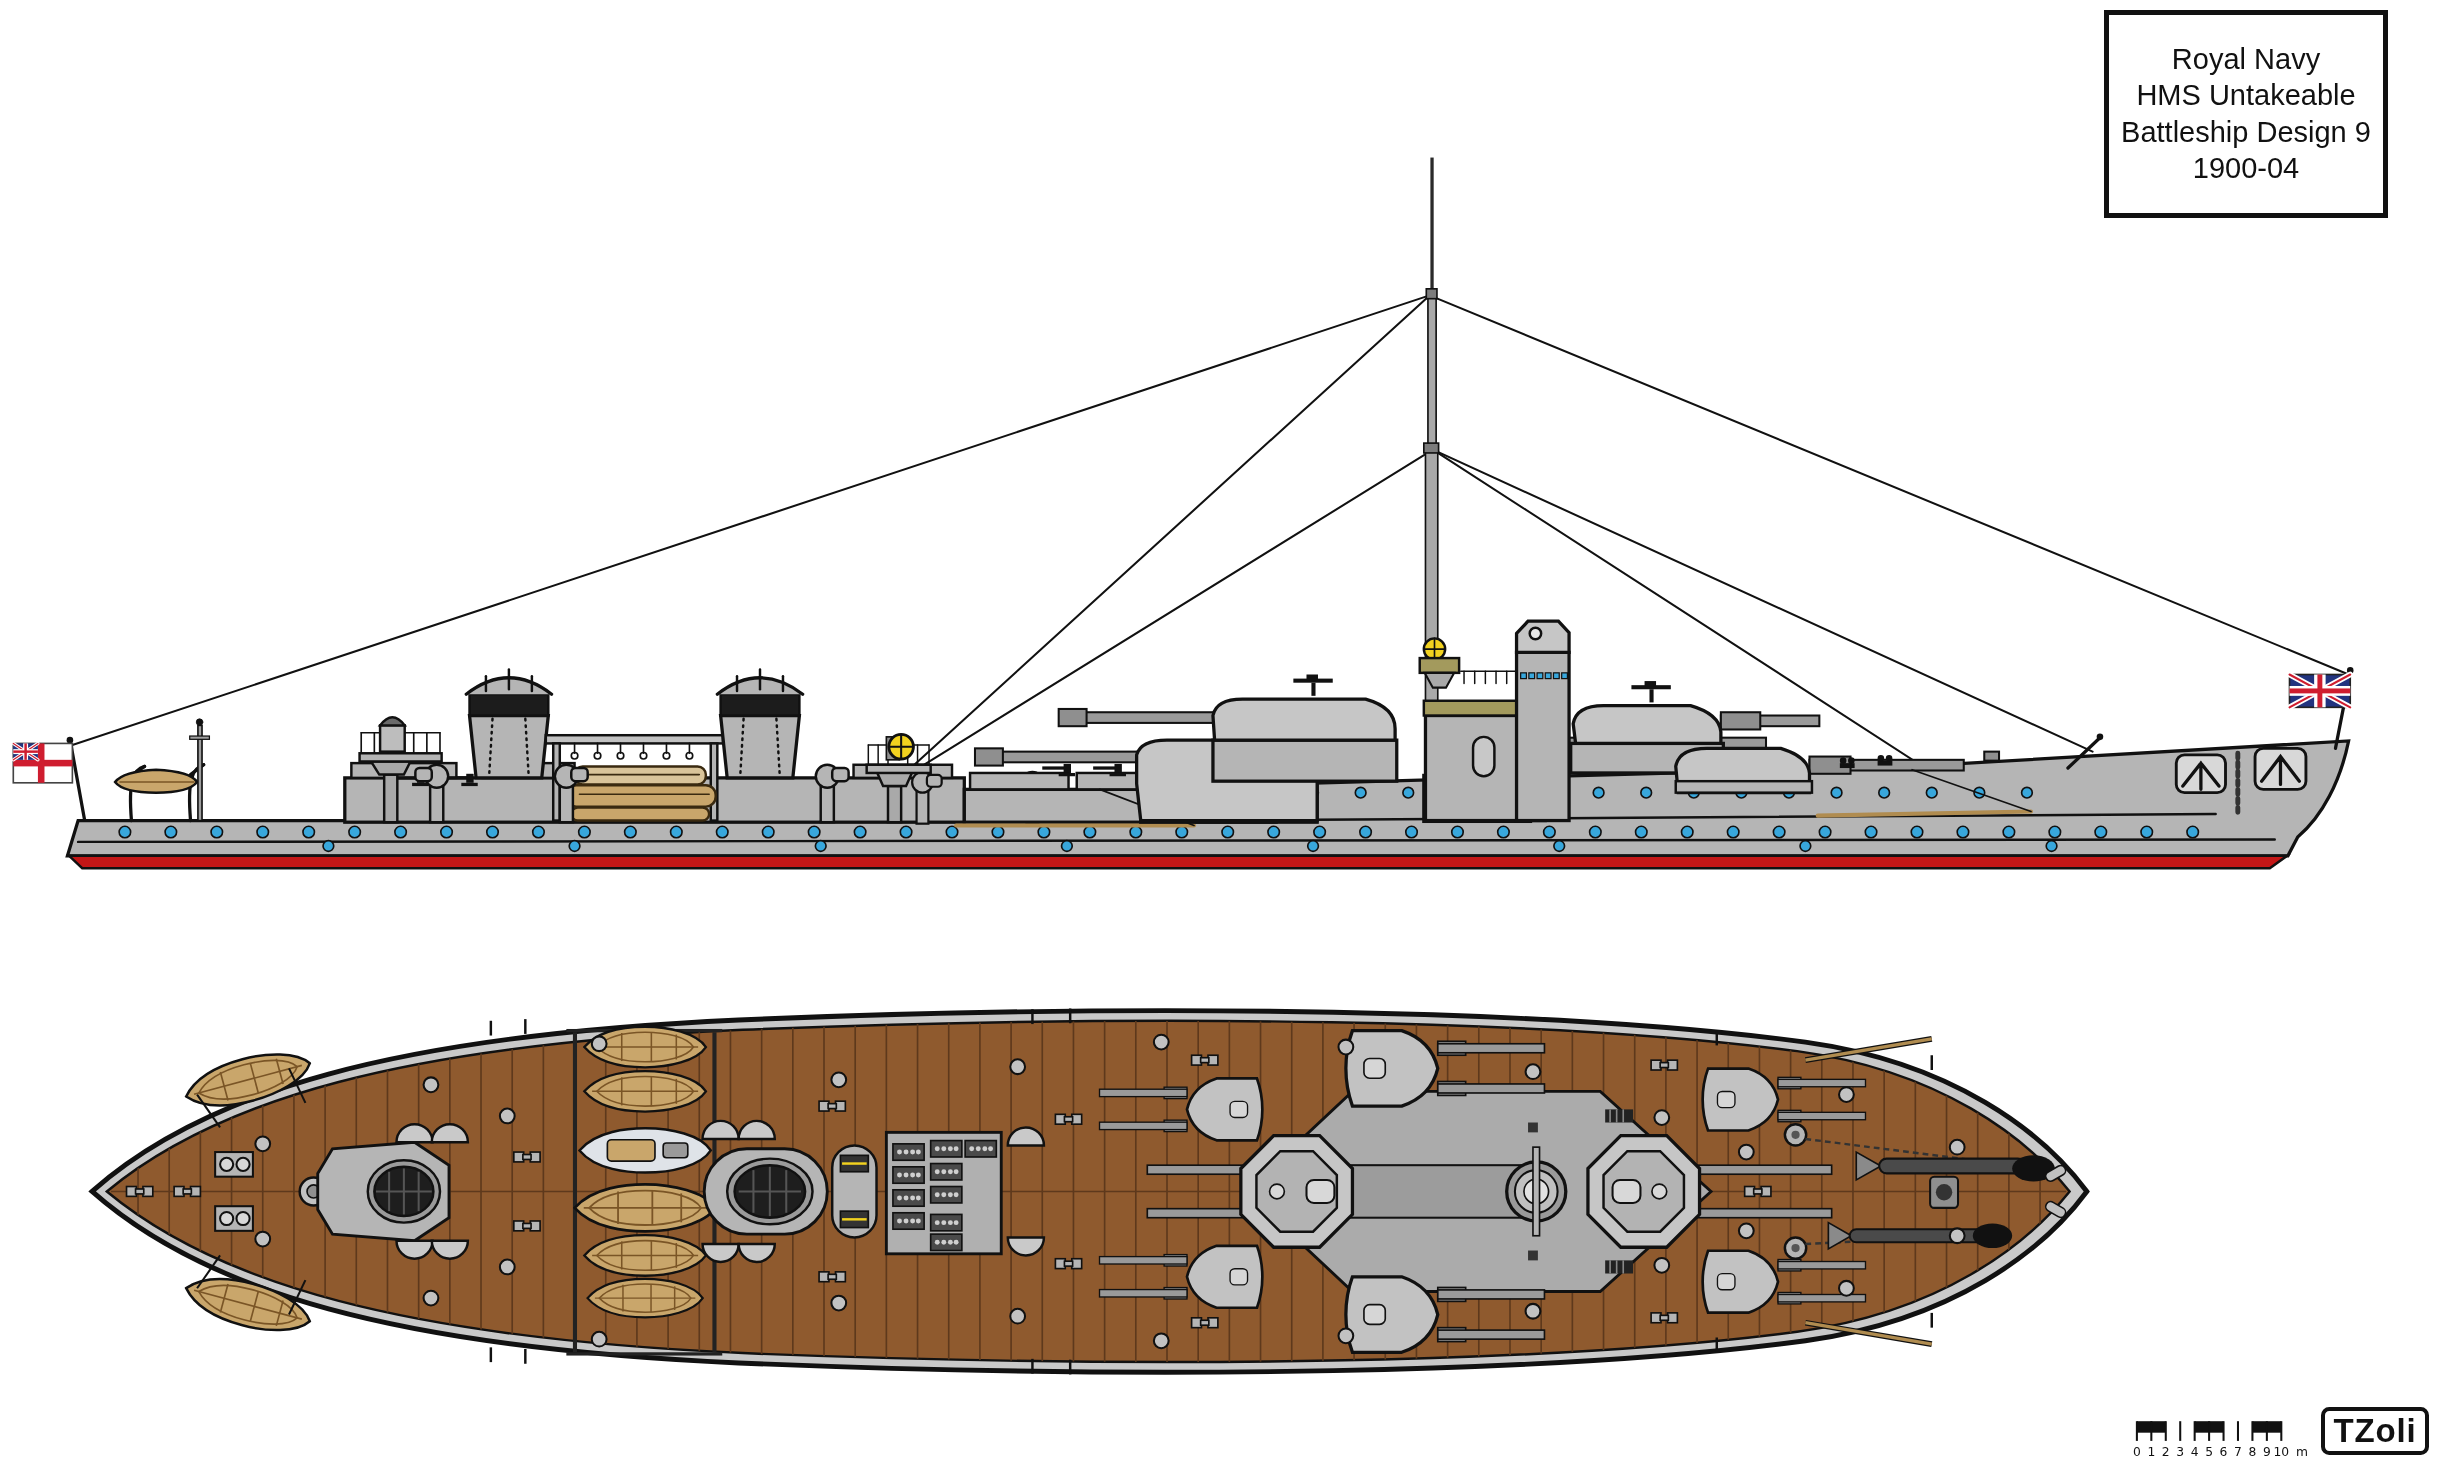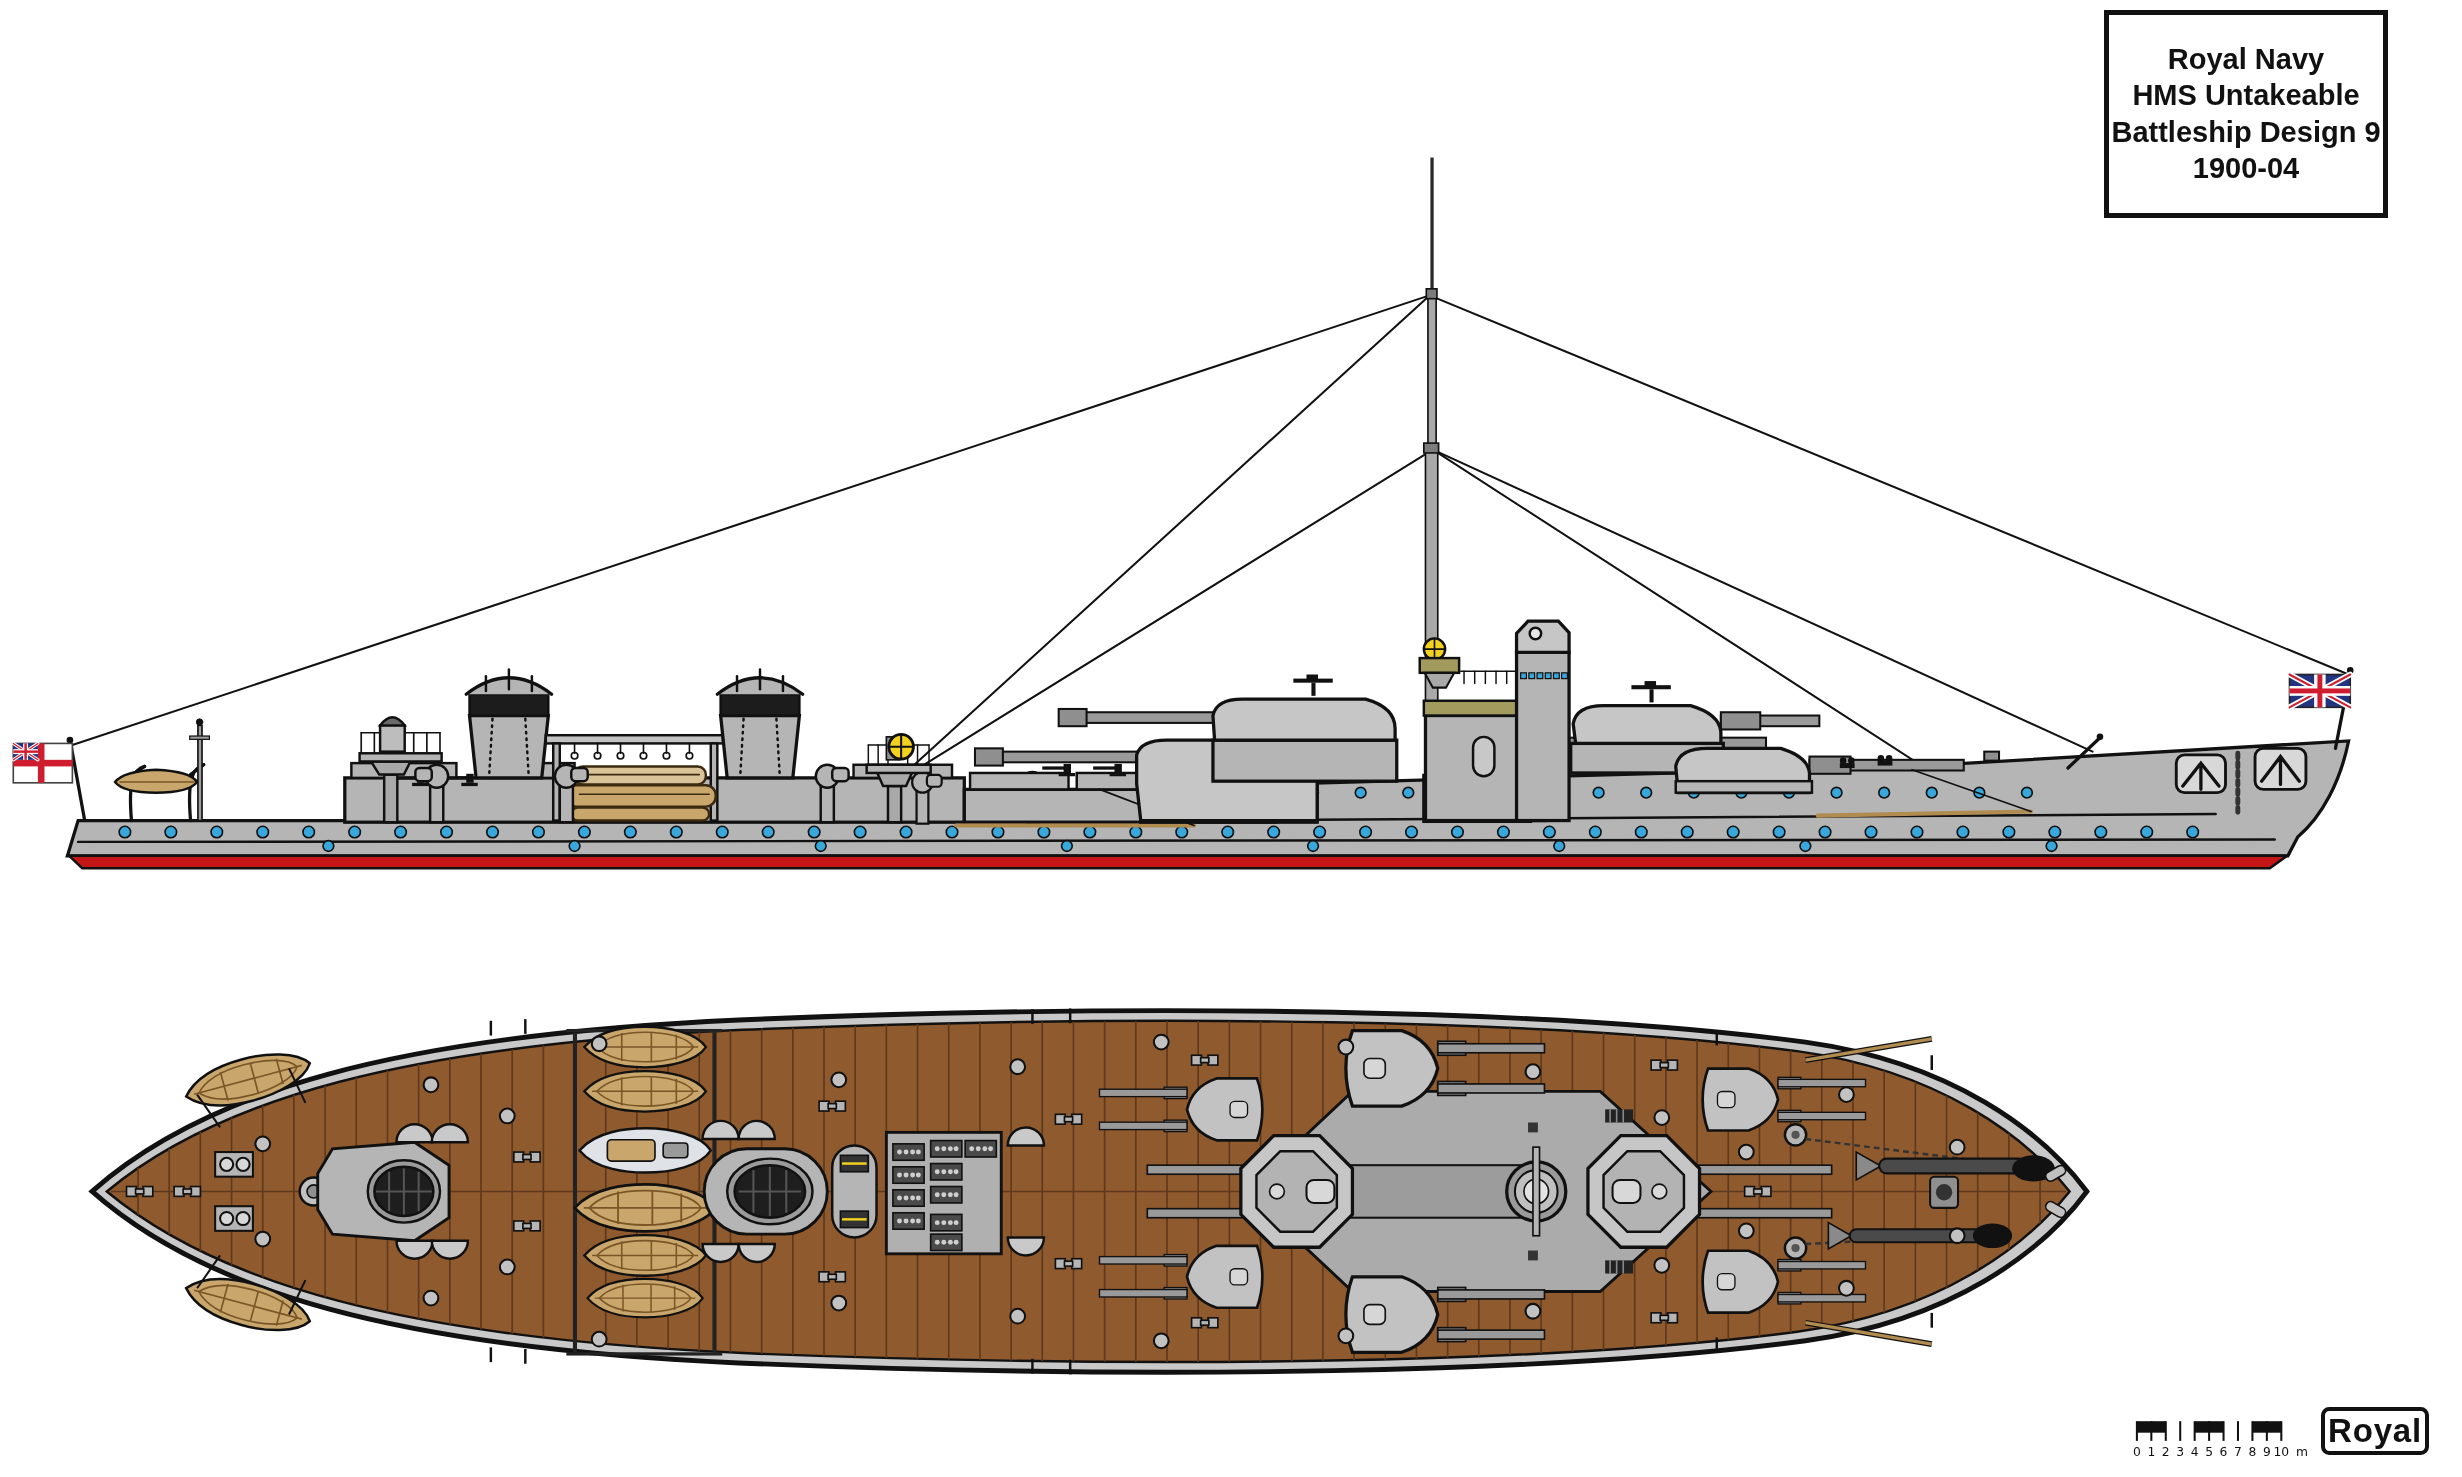--- a/index.html
+++ b/index.html
@@ -3,21 +3,21 @@
 <meta charset="utf-8">
 <style>
   html,body{margin:0;padding:0;background:#ffffff;}
   .stage{position:relative;width:2462px;height:1477px;background:#fff;overflow:hidden;
          font-family:"Liberation Sans", sans-serif;}
   .stage svg{position:absolute;left:0;top:0;}
   .title-box{
     position:absolute;left:2104px;top:9.8px;width:284px;height:208px;
     border:5.7px solid #111;background:#fff;box-sizing:border-box;
     display:flex;flex-direction:column;align-items:center;justify-content:center;
-    font-weight:bold;font-size:29px;line-height:1.26;color:#111;text-align:center;
+    font-weight:normal;font-size:29px;line-height:1.26;color:#111;text-align:center;
   }
   .logo-box{
     position:absolute;left:2321px;top:1407px;width:108px;height:48px;
     border:4.9px solid #111;border-radius:8.2px;background:#fff;box-sizing:border-box;
     display:flex;align-items:center;justify-content:center;
     font-weight:bold;font-size:33px;letter-spacing:0.8px;color:#111;
   }
   .scale-num{font-family:"DejaVu Sans", sans-serif;font-size:15px;fill:#111;}
   text{user-select:none;}
 </style>
@@ -778,17 +778,17 @@
 </svg>
 
 <div class="title-box">
   <div>Royal Navy</div>
   <div>HMS Untakeable</div>
   <div>Battleship Design 9</div>
   <div>1900-04</div>
 </div>
 
 <div class="logo-box">
-  <span>Royal</span>
+  <span>TZoli</span>
 </div>
 
 </div>
 
 
 </body></html>

